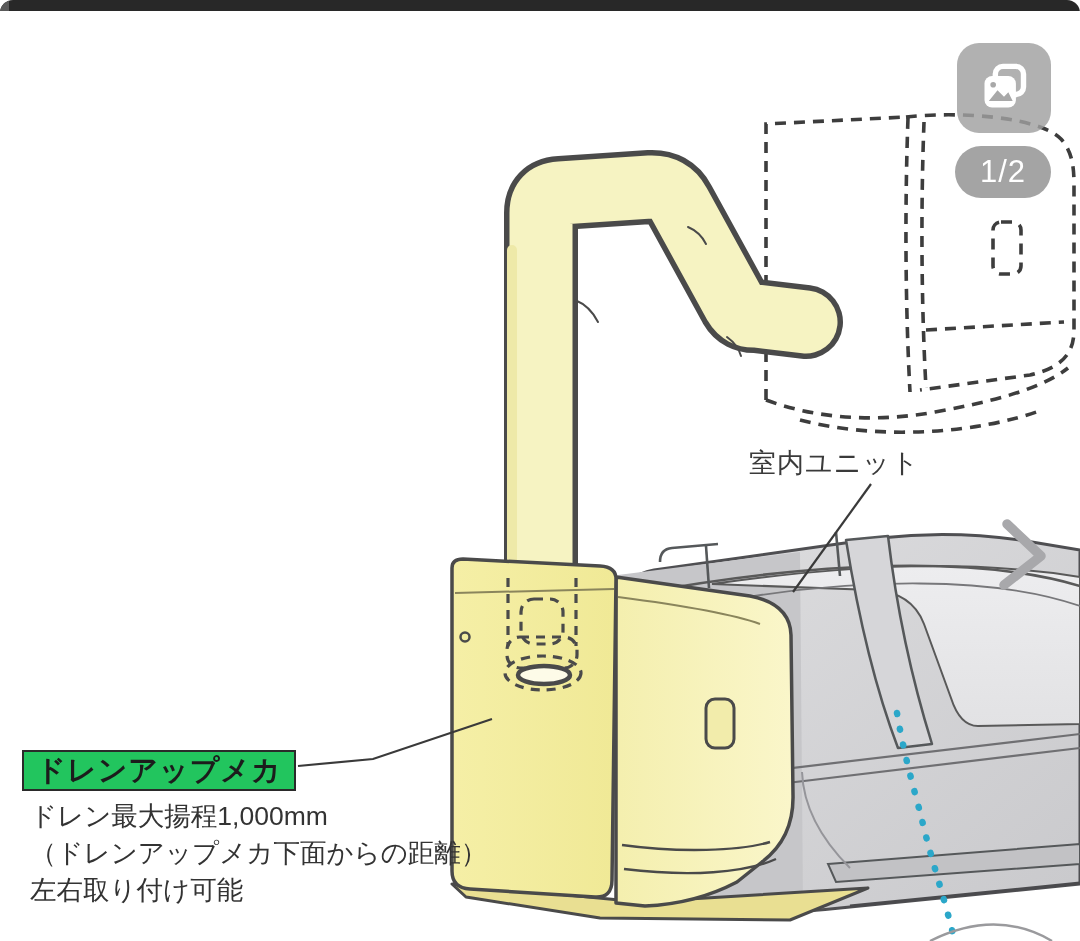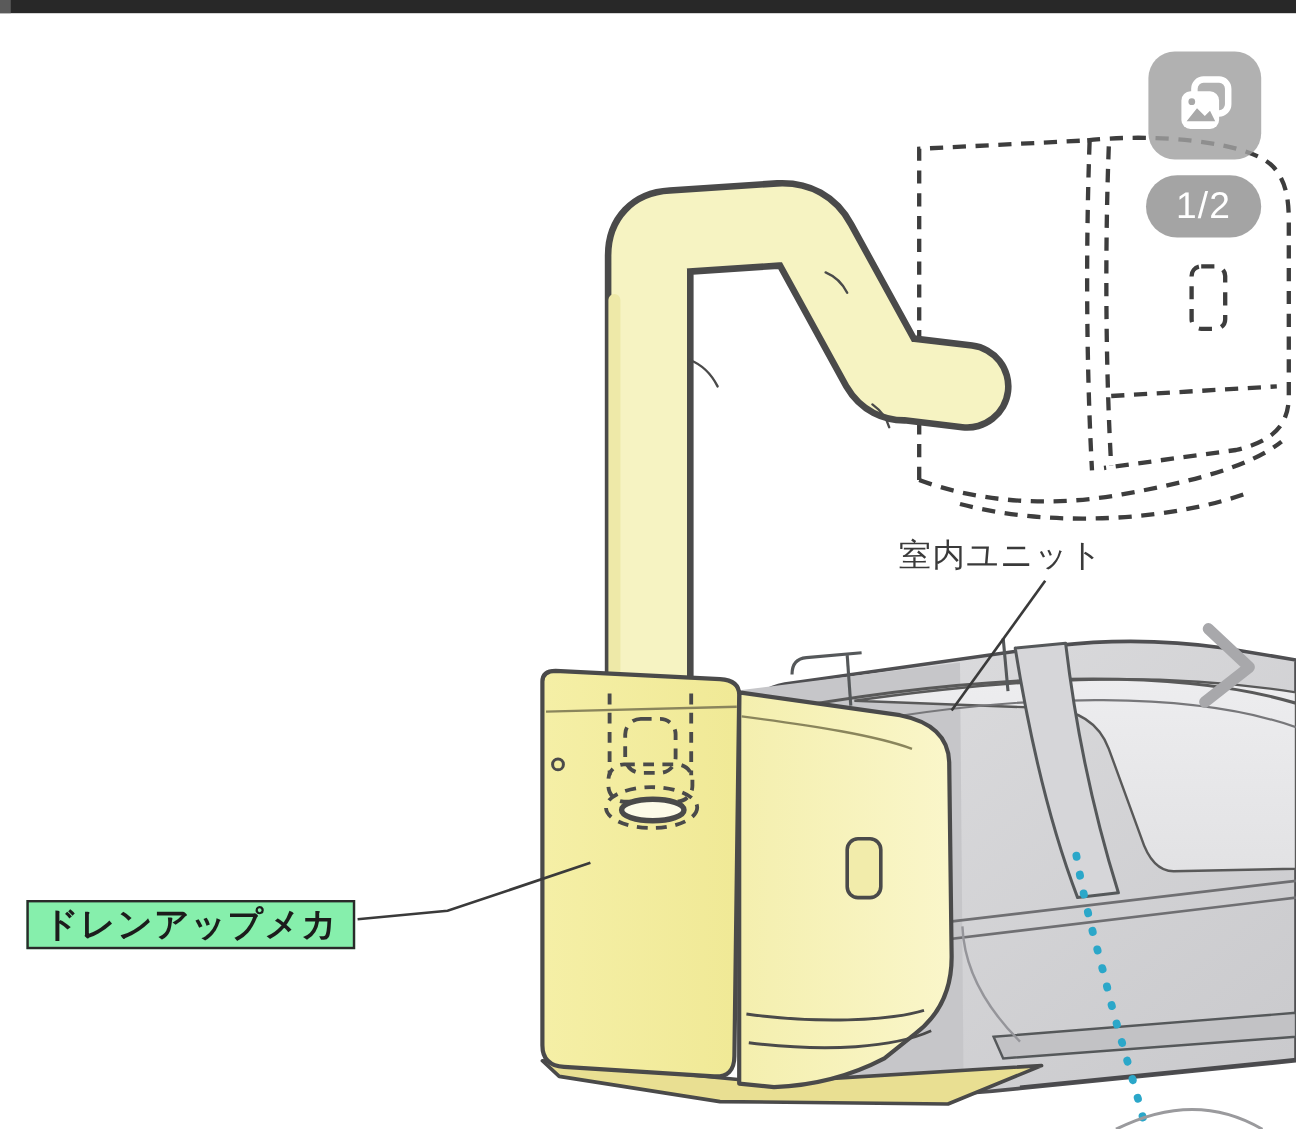--- a/index.html
+++ b/index.html
@@ -1,18 +1,19 @@
 <!DOCTYPE html>
 <html><head>
 <meta charset="utf-8">
 <style>
   html,body{margin:0;padding:0;background:#ffffff;}
   #screen{
     position:relative;width:1080px;height:941px;overflow:hidden;background:#ffffff;
     font-family:"Liberation Sans","DejaVu Sans",sans-serif;
+    border-radius:13px;
   }
   
   #topbar{position:absolute;left:0;top:0;width:1080px;height:11px;background:#282828;}
   #topbar .nub{position:absolute;left:0;top:0;width:9px;height:11px;background:#5a5a5a;}
 
   
   #art{position:absolute;left:0;top:0;width:1080px;height:941px;}
 
   
   .gallery-badge{
@@ -24,21 +25,21 @@
   .counter-pill{
     position:absolute;left:955px;top:146px;width:96px;height:52px;
     background:rgba(148,148,148,.85);border-radius:26px;
     display:flex;align-items:center;justify-content:center;
     color:#ffffff;font-size:31px;font-weight:400;letter-spacing:1px;
   }
 
   
   .callout-title{
     position:absolute;left:22px;top:750px;min-width:252px;height:37px;
-    background:#86efac;border:2.5px solid #2a2a2a;
+    background:#22c55e;border:2.5px solid #2a2a2a;
     display:flex;align-items:center;justify-content:center;
     font-size:29px;font-weight:bold;color:#1c1c1c;letter-spacing:1px;
     padding:0 9px;box-sizing:content-box;
   }
   .callout-specs{
     position:absolute;left:30px;top:798px;width:430px;
     font-size:26.5px;color:#333333;line-height:37px;white-space:nowrap;
   }
   .part-label-indoor{
     position:absolute;left:749px;top:445px;
@@ -160,16 +161,21 @@
 
   <div class="counter-pill">
     <span>1/2</span>
   </div>
 
   <svg class="next-chevron" viewBox="0 0 62 84">
     <polyline points="15,12 49,44 12,73" fill="none" stroke="#a8a8ab" stroke-width="9.5" stroke-linecap="round" stroke-linejoin="round"></polyline>
   </svg>
 
   <div class="callout-title">ドレンアップメカ</div>
+  <div class="callout-specs">
+    <div>ドレン最大揚程1,000mm</div>
+    <div>（ドレンアップメカ下面からの距離）</div>
+    <div>左右取り付け可能</div>
+  </div>
 
   <div class="part-label-indoor">室内ユニット</div>
 
 </div>
 
 </body></html>

